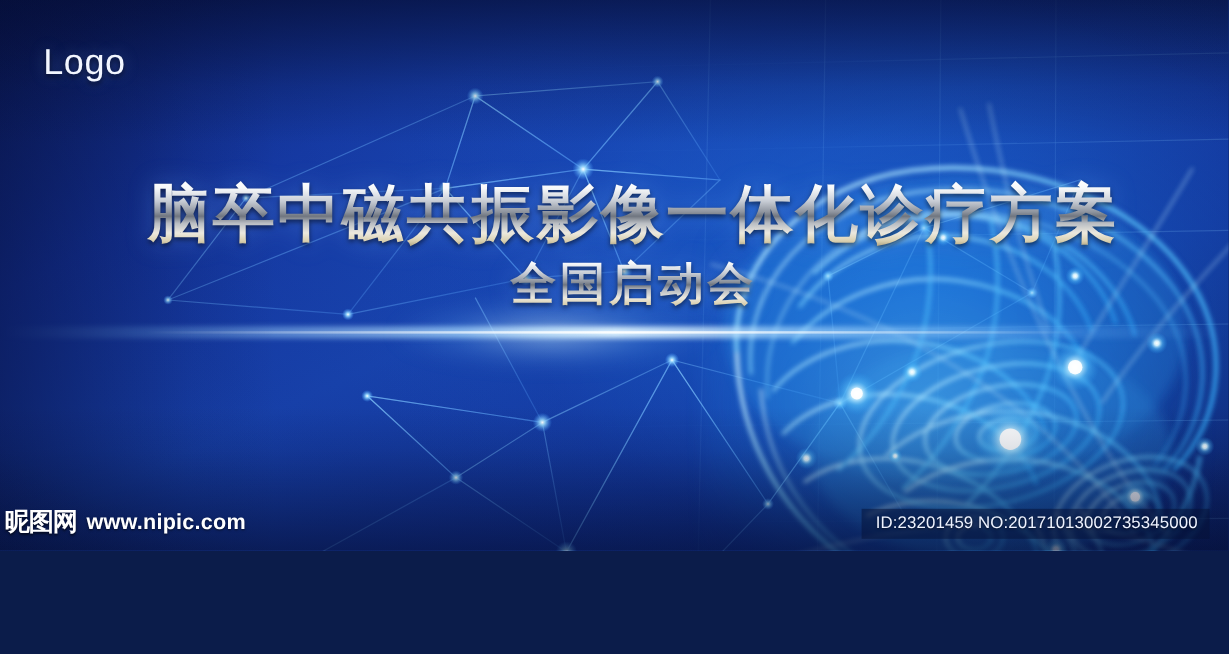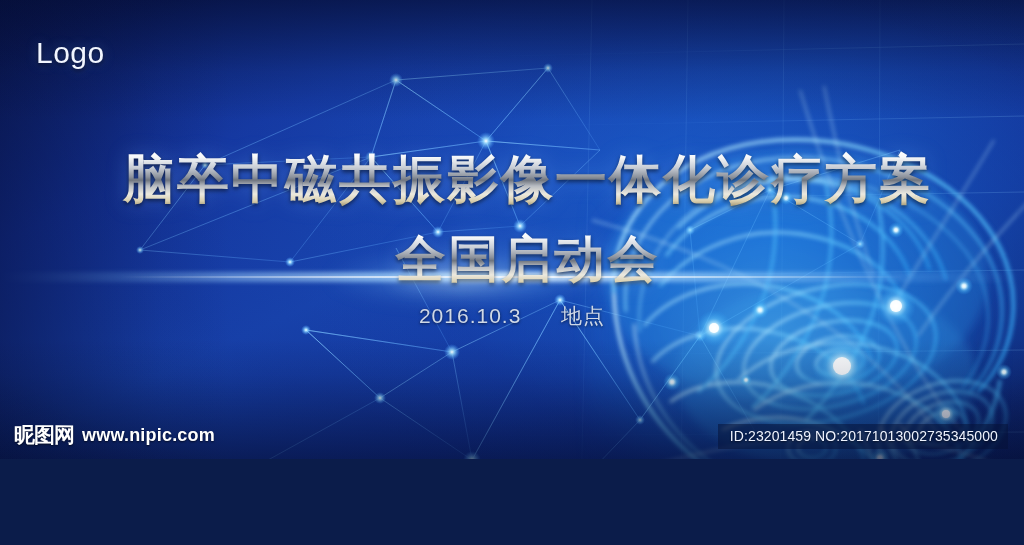--- a/index.html
+++ b/index.html
@@ -123,37 +123,37 @@
     color:transparent;
     -webkit-text-fill-color:transparent;
     filter:drop-shadow(0 2px 2px rgba(0,0,0,.55)) drop-shadow(0 0 10px rgba(120,180,255,.30));
   }
   #title-main {
     font-size:52px;
     letter-spacing:2px;
     line-height:1.12;
   }
   #title-sub {
-    font-size:50px;
+    font-size:38px;
     letter-spacing:3px;
     line-height:1.18;
-    margin-top:22px;
+    margin-top:6px;
   }
 
   #meta-line {
     position:absolute; left:0; right:0; top:302px;
     text-align:center; z-index:11;
     font-size:21px; color:#cfd8e6; letter-spacing:1px;
     text-shadow:0 1px 3px rgba(0,0,0,.6);
   }
   #meta-line .gap { display:inline-block; width:26px; }
 
   
   #watermark {
-    position:absolute; left:14px; bottom:10px;
+    position:absolute; left:4px; bottom:10px;
     display:flex; align-items:center; gap:8px;
     z-index:20;
   }
   #wm-logo {
     font-family:"DejaVu Sans","Liberation Sans",sans-serif;
     font-size:21px; font-weight:700; color:#ffffff;
     letter-spacing:-1px;
     text-shadow:0 1px 2px rgba(0,0,0,.6);
   }
   #wm-url {
@@ -390,25 +390,20 @@
   <div class="bottom-dark"></div>
   <div class="vignette"></div>
 
   <div id="logo-text">Logo</div>
 
   <div class="title-block">
     <span class="metal" id="title-main">脑卒中磁共振影像一体化诊疗方案</span>
     <span class="metal" id="title-sub">全国启动会</span>
   </div>
 
-  <div id="meta-line">
-    <span>2016.10.3</span>
-    <span class="gap"></span>
-    <span>地点</span>
-  </div>
 
   <div id="watermark">
     <span id="wm-logo">昵图网</span>
     <span id="wm-url">www.nipic.com</span>
   </div>
 
   <div id="id-bar">
     <span id="id-text">ID:23201459 NO:20171013002735345000</span>
   </div>
 

